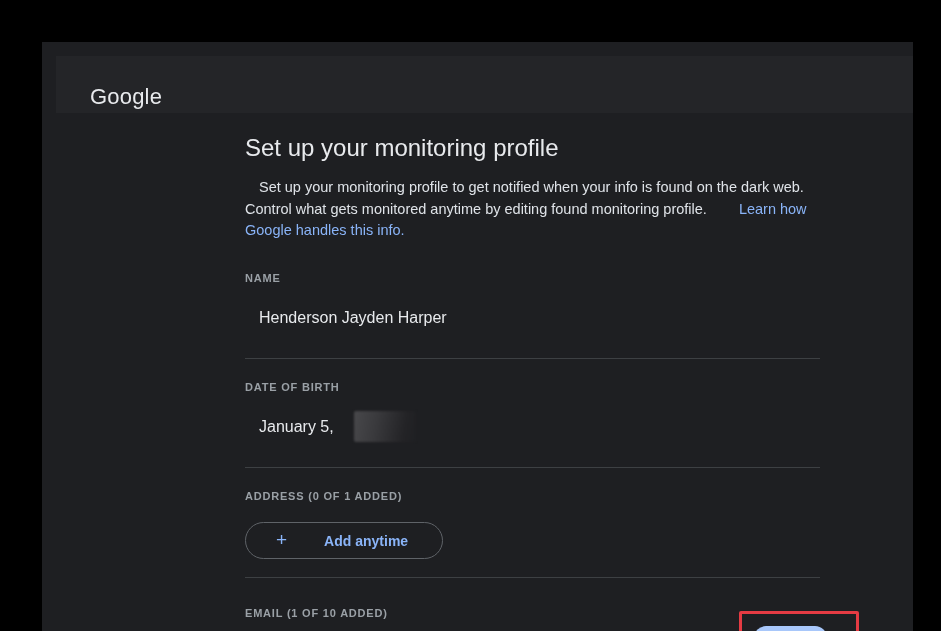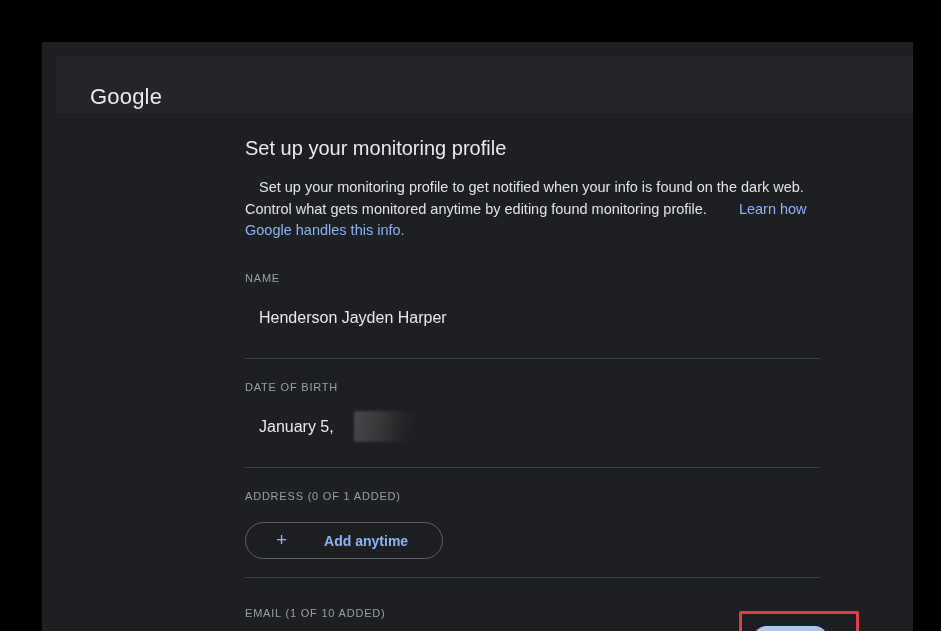--- a/index.html
+++ b/index.html
@@ -31,31 +31,31 @@
     position:absolute; left:880px; top:14px; width:30px; height:30px;
     border-radius:50%; background:#e8482e;
     display:flex; align-items:center; justify-content:center;
     color:#fff; font-size:14px; font-weight:400; cursor:pointer;
   }
 
   
   .content { position:absolute; left:175px; top:57px; width:575px; }
   .page-title {
     position:absolute; left:0; top:5px;
-    font-size:20px; line-height:32px; font-weight:400; color:#e8eaed;
+    font-size:24px; line-height:32px; font-weight:400; color:#e8eaed;
   }
   .desc {
     position:absolute; left:0; top:50px; width:575px;
     font-size:14.5px; line-height:21.5px; color:#dfe3e8; font-weight:400;
   }
   .desc a { color:#8ab4f8; text-decoration:none; cursor:pointer; }
 
   .field-label {
     position:absolute; left:0;
-    font-size:11px; font-weight:400; letter-spacing:0.8px; color:#9aa0a6;text-align:center;
+    font-size:11px; font-weight:700; letter-spacing:0.8px; color:#9aa0a6;text-align:center;
   }
   .lbl-name  { top:145px; }
   .lbl-dob   { top:254px; }
   .lbl-addr  { top:363px; }
   .lbl-email { top:480px; }
 
   .value-row {
     position:absolute; left:0; width:575px; height:22px;
     display:flex; align-items:center;
   }

